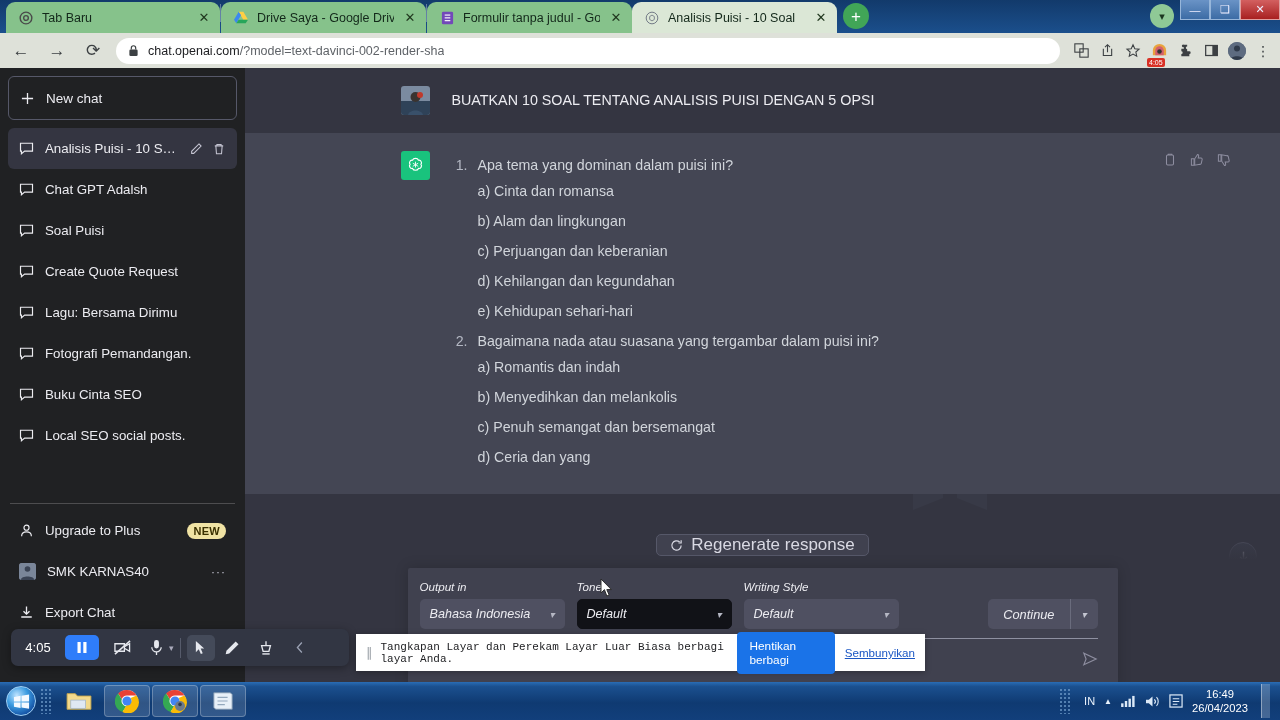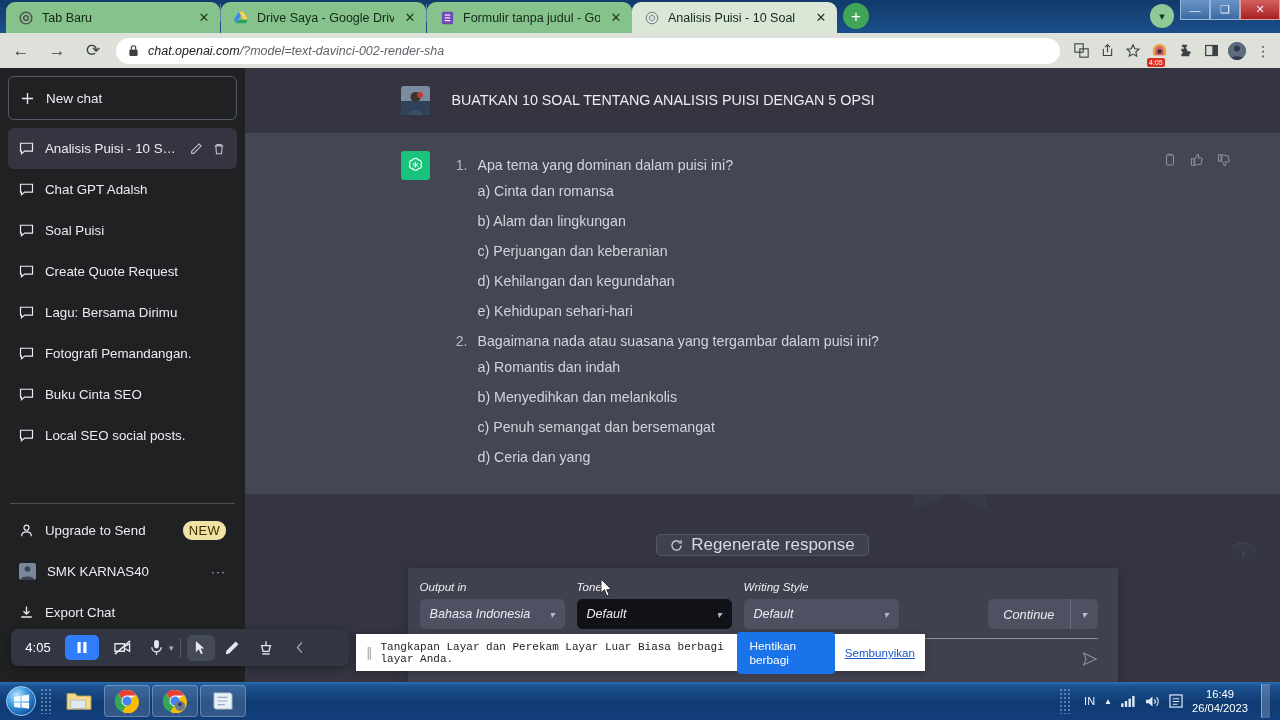--- a/index.html
+++ b/index.html
@@ -45,21 +45,21 @@
   .winbtns { display:flex; align-items:flex-start; height:33px; }
   .winbtn { width:30px; height:20px; display:flex; align-items:center; justify-content:center; color:#eef; font-size:11px;
             background:linear-gradient(to bottom,#6a93c6,#3c6ca5); border:1px solid #97b6da; border-top:none; }
   .winbtn.close { background:linear-gradient(to bottom,#d36060,#a82020); border-color:#e0a0a0; width:40px;}
 
   
   .toolbar { position:absolute; left:0; top:33px; width:1280px; height:35px; background:#dee1d9; display:flex; align-items:center; }
   .nav-ico { width:30px; height:30px; margin-left:6px; display:flex; align-items:center; justify-content:center; color:#3c4043; font-size:17px; }
   .omnibox {
     flex: 1 1 auto; height:26px; margin:0 8px 0 8px; background:#fff; border-radius:14px;
-    display:flex; align-items:center; padding:0 12px; gap:9px; color:#202124; font-size:12.5px;font-style:italic;
+    display:flex; align-items:center; padding:0 12px; gap:9px; color:#202124; font-size:12.5px;
   }
   .omni-url { color:#202124; white-space:nowrap; overflow:hidden; }
   .omni-url .dim { color:#5f6368; }
   .tb-ico { width:26px; height:26px; display:flex; align-items:center; justify-content:center; color:#3c4043; font-size:14px; position:relative; flex:0 0 26px; }
   .rec-badge { position:absolute; bottom:-3px; left:1px; background:#d93025; color:#fff; font-size:7px; padding:0 2px; border-radius:2px; line-height:9px; }
   .avatar-ico { width:18px; height:18px; border-radius:50%; background:#5b6a7d; overflow:hidden; }
 
   
   .toolbar-bottom { position:absolute; left:0; top:68px; width:1280px; height:2px; background:#c9cdc3; }
 
@@ -74,21 +74,21 @@
   }
   .navlist { flex:1 1 auto; overflow:hidden; }
   .navitem {
     display:flex; align-items:center; gap:11px; height:41px; padding:0 11px; border-radius:6px;
     color:#ececf1; font-size:13.3px; position:relative;
   }
   .navitem.active { background:#343541; }
   .navitem .label { white-space:nowrap; overflow:hidden; text-overflow:ellipsis; flex:1 1 auto; }
   .navitem .acts { display:flex; gap:9px; color:#c5c5d2; }
   .sb-divider { height:1px; background:#4d4d4f; margin:6px 2px; }
-  .badge-new { background:#f0e3a4; color:#3a3000; font-size:13px; font-weight:normal; padding:2px 6px; border-radius:9px; letter-spacing:.3px; }
+  .badge-new { background:#f0e3a4; color:#3a3000; font-size:11px; font-weight:bold; padding:2px 6px; border-radius:9px; letter-spacing:.3px; }
   .av-sq { width:17px; height:17px; border-radius:3px; background:#6b7384; overflow:hidden; flex:0 0 17px; }
   .dots { color:#c5c5d2; letter-spacing:1px; font-size:12px; }
 
   
   svg.i { display:block; }
 
   
   .main { flex:1 1 auto; position:relative; overflow:hidden; background:#343541; }
   .watermark { position:absolute; pointer-events:none; opacity:.45; }
   .msgrow { display:flex; padding:18px 0; position:relative; }
@@ -425,21 +425,21 @@
 
         <div class="sb-divider"></div>
 
         <div class="navitem">
           <span>
             <svg class="i" width="15" height="15" viewBox="0 0 16 16">
                 <circle cx="8" cy="5" r="2.7" fill="none" stroke="#ececf1" stroke-width="1.25"></circle>
                 <path d="M2.8 14c0-3 2.3-4.6 5.2-4.6s5.2 1.6 5.2 4.6" fill="none" stroke="#ececf1" stroke-width="1.25"></path>
               </svg>
           </span>
-          <span class="label">Upgrade to Send</span>
+          <span class="label">Upgrade to Plus</span>
           <span class="badge-new">NEW</span>
         </div>
 
         <div class="navitem">
           <span class="av-sq">
             <svg class="i" width="17" height="17" viewBox="0 0 17 17">
                 <rect width="17" height="17" fill="#7a8699"></rect>
                 <circle cx="8.5" cy="6" r="2.8" fill="#3a4354"></circle>
                 <path d="M1.5 17c1-4.6 13-4.6 14 0z" fill="#3a4354"></path>
               </svg>

